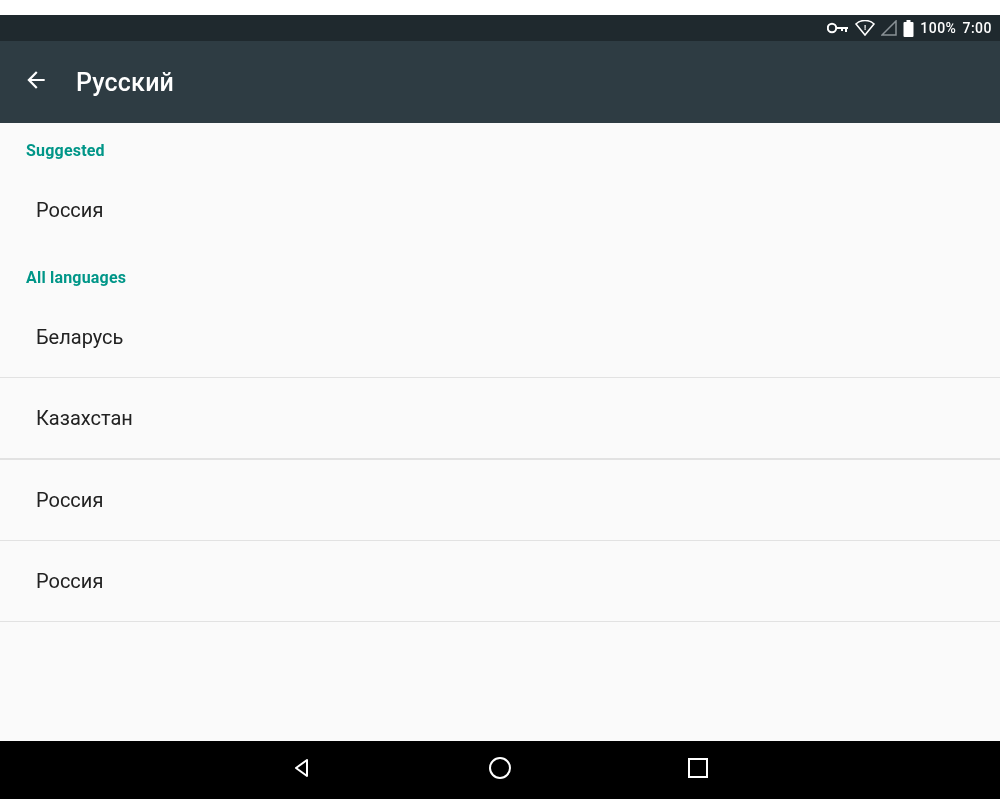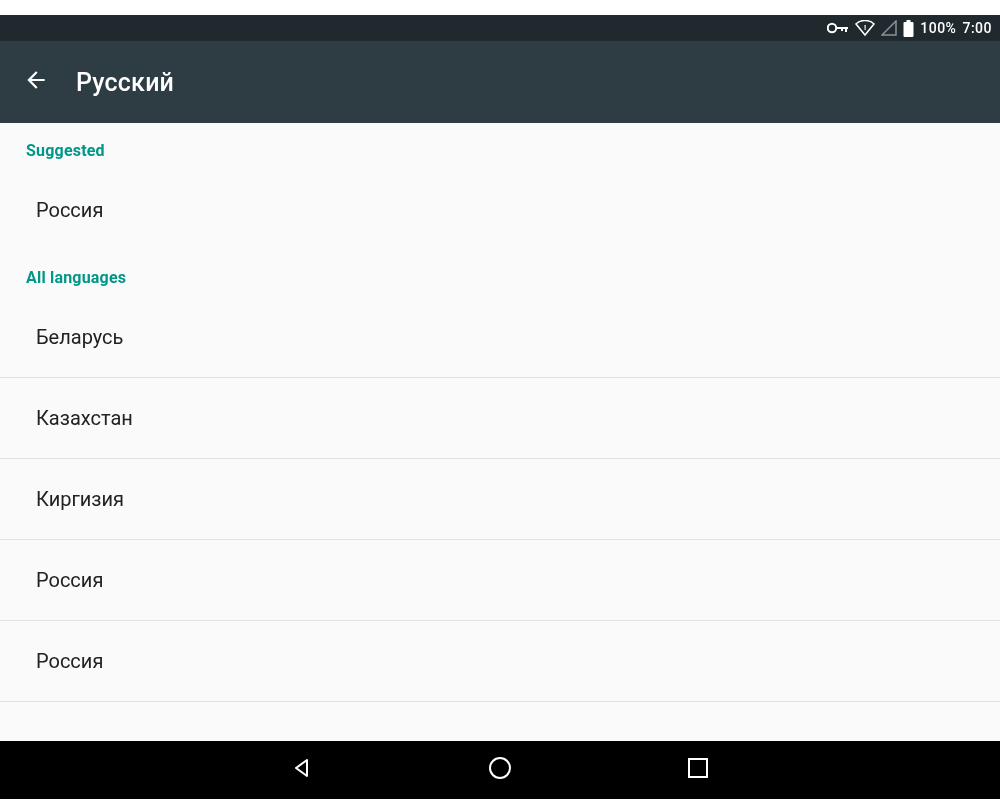--- a/index.html
+++ b/index.html
@@ -146,23 +146,20 @@
   <div class="list-item">
     <span>Беларусь</span>
   </div>
   <div class="divider"></div>
 
   <div class="list-item">
     <span>Казахстан</span>
   </div>
   <div class="divider"></div>
 
-  <div class="list-item">
-    <span>Киргизия</span>
-  </div>
   <div class="divider"></div>
 
   <div class="list-item">
     <span>Россия</span>
   </div>
   <div class="divider"></div>
 
   <div class="list-item">
     <span>Россия</span>
   </div>

